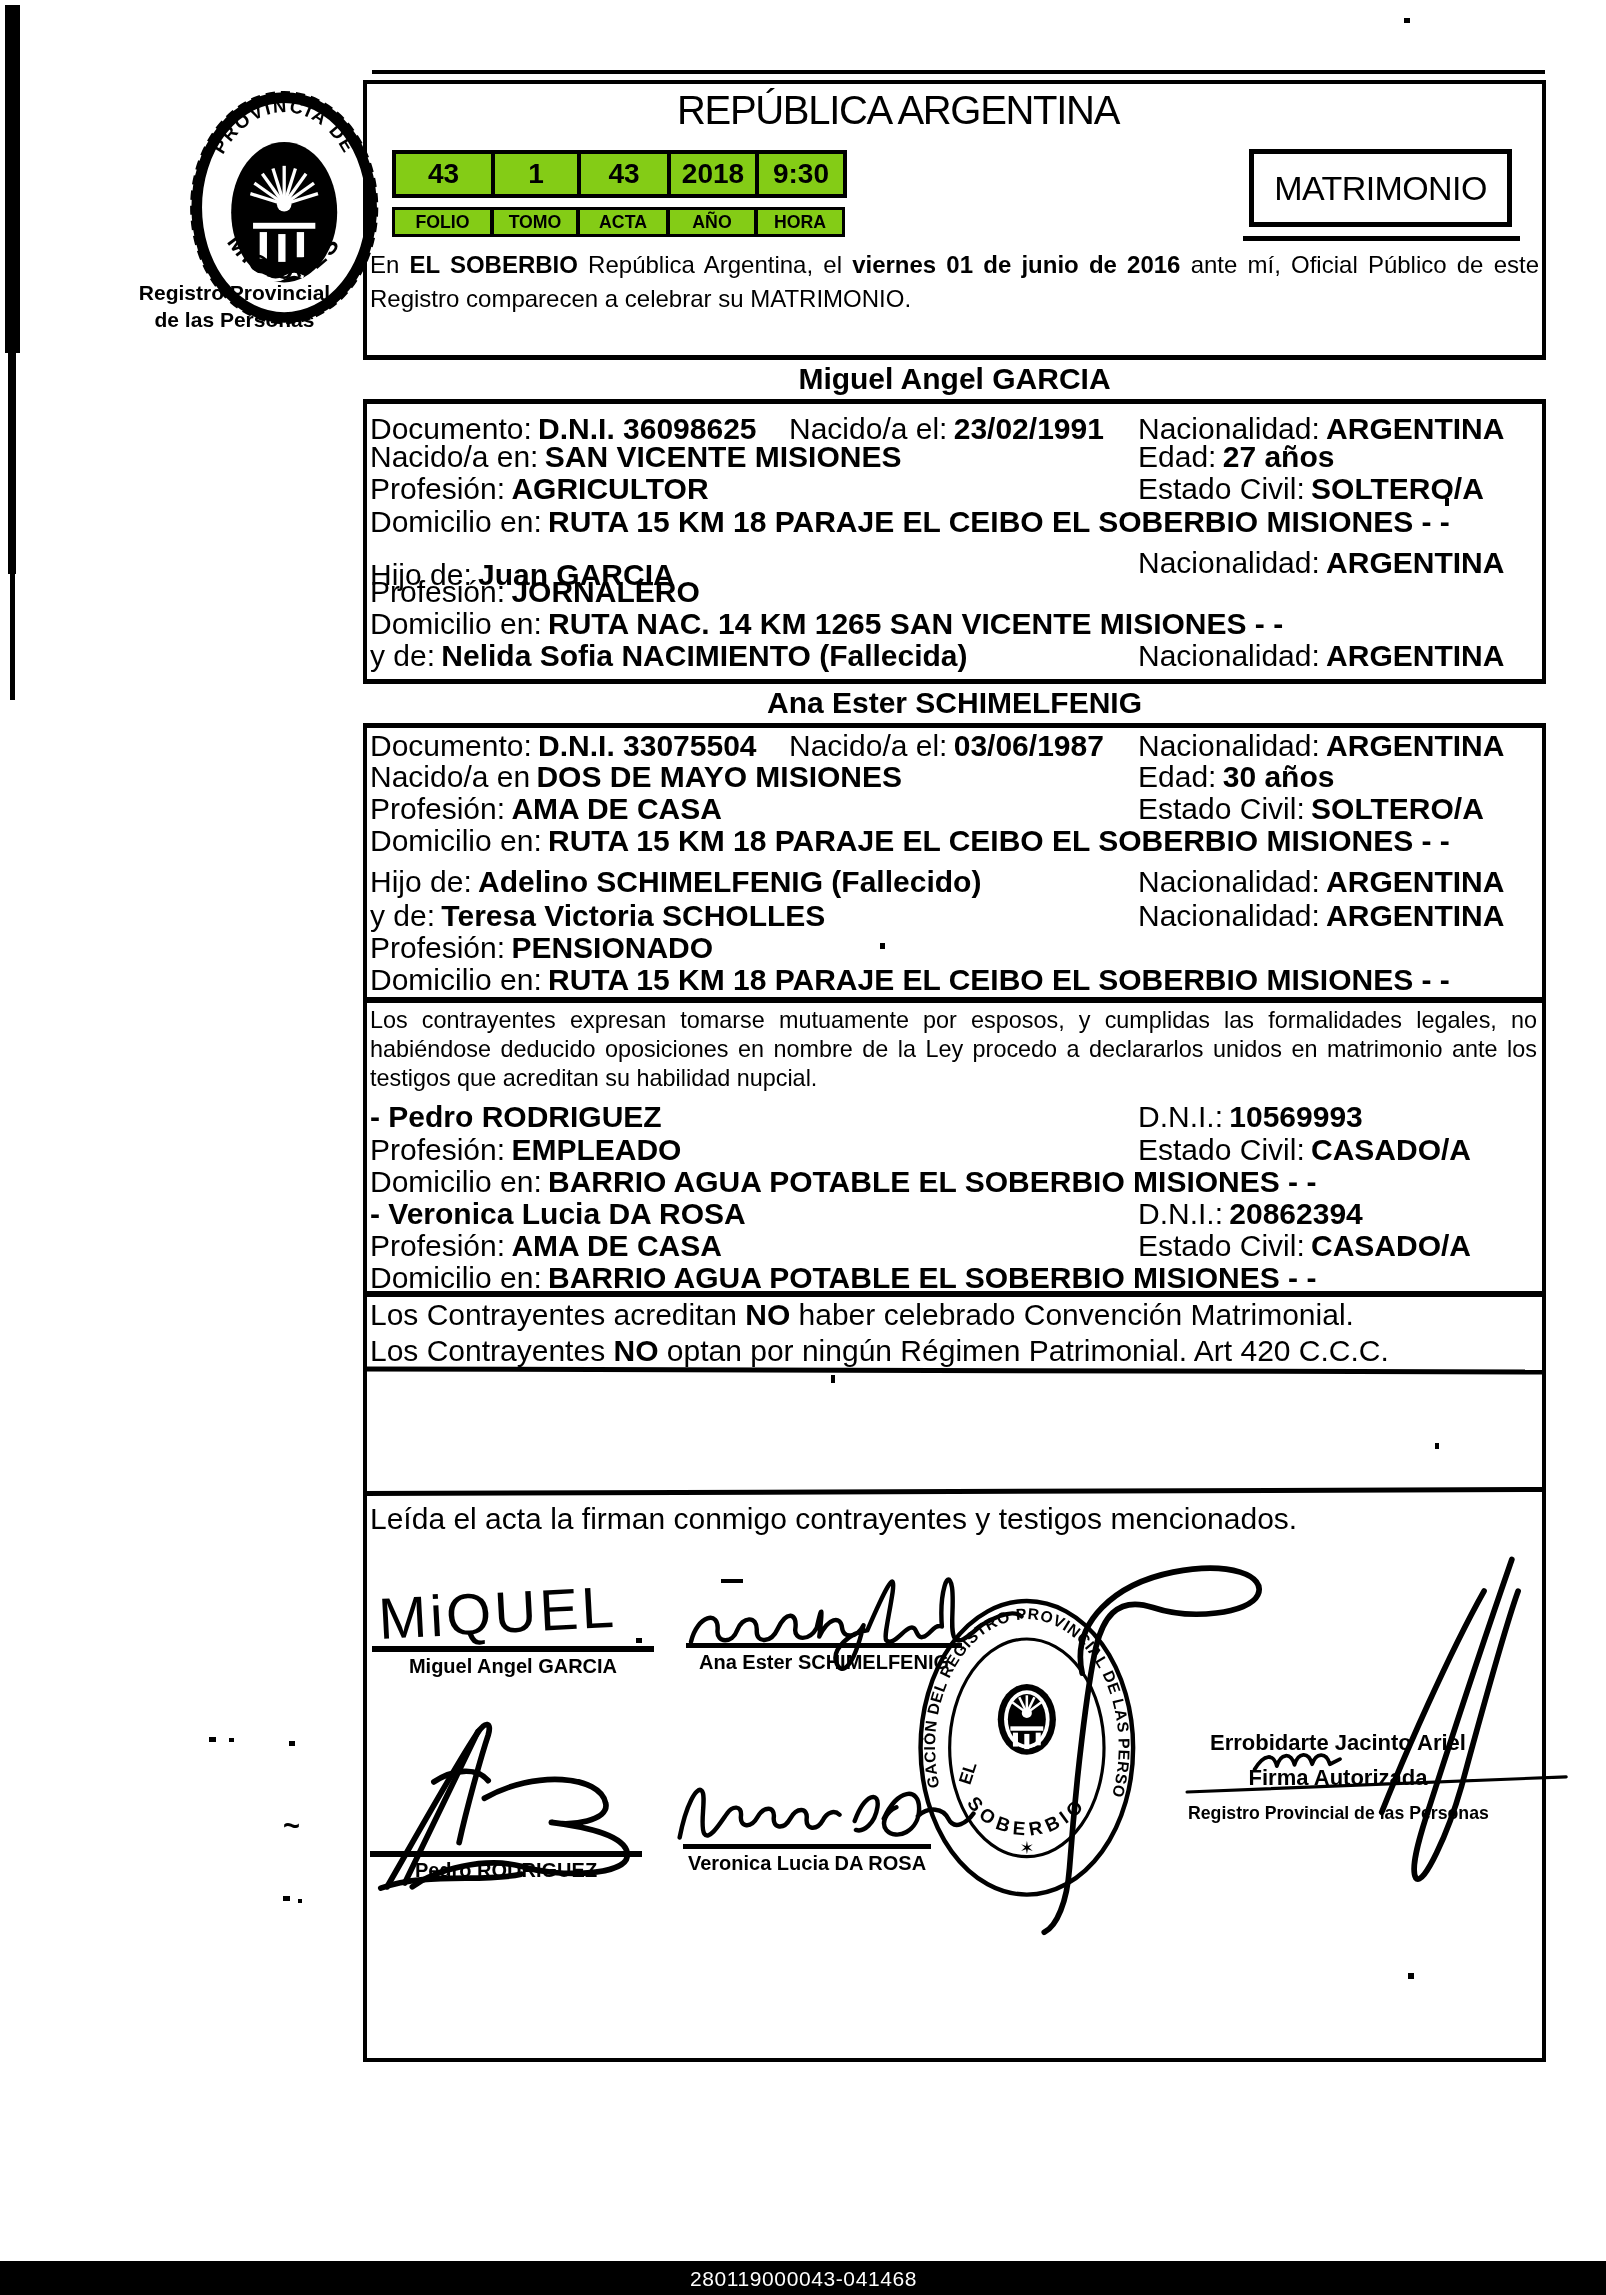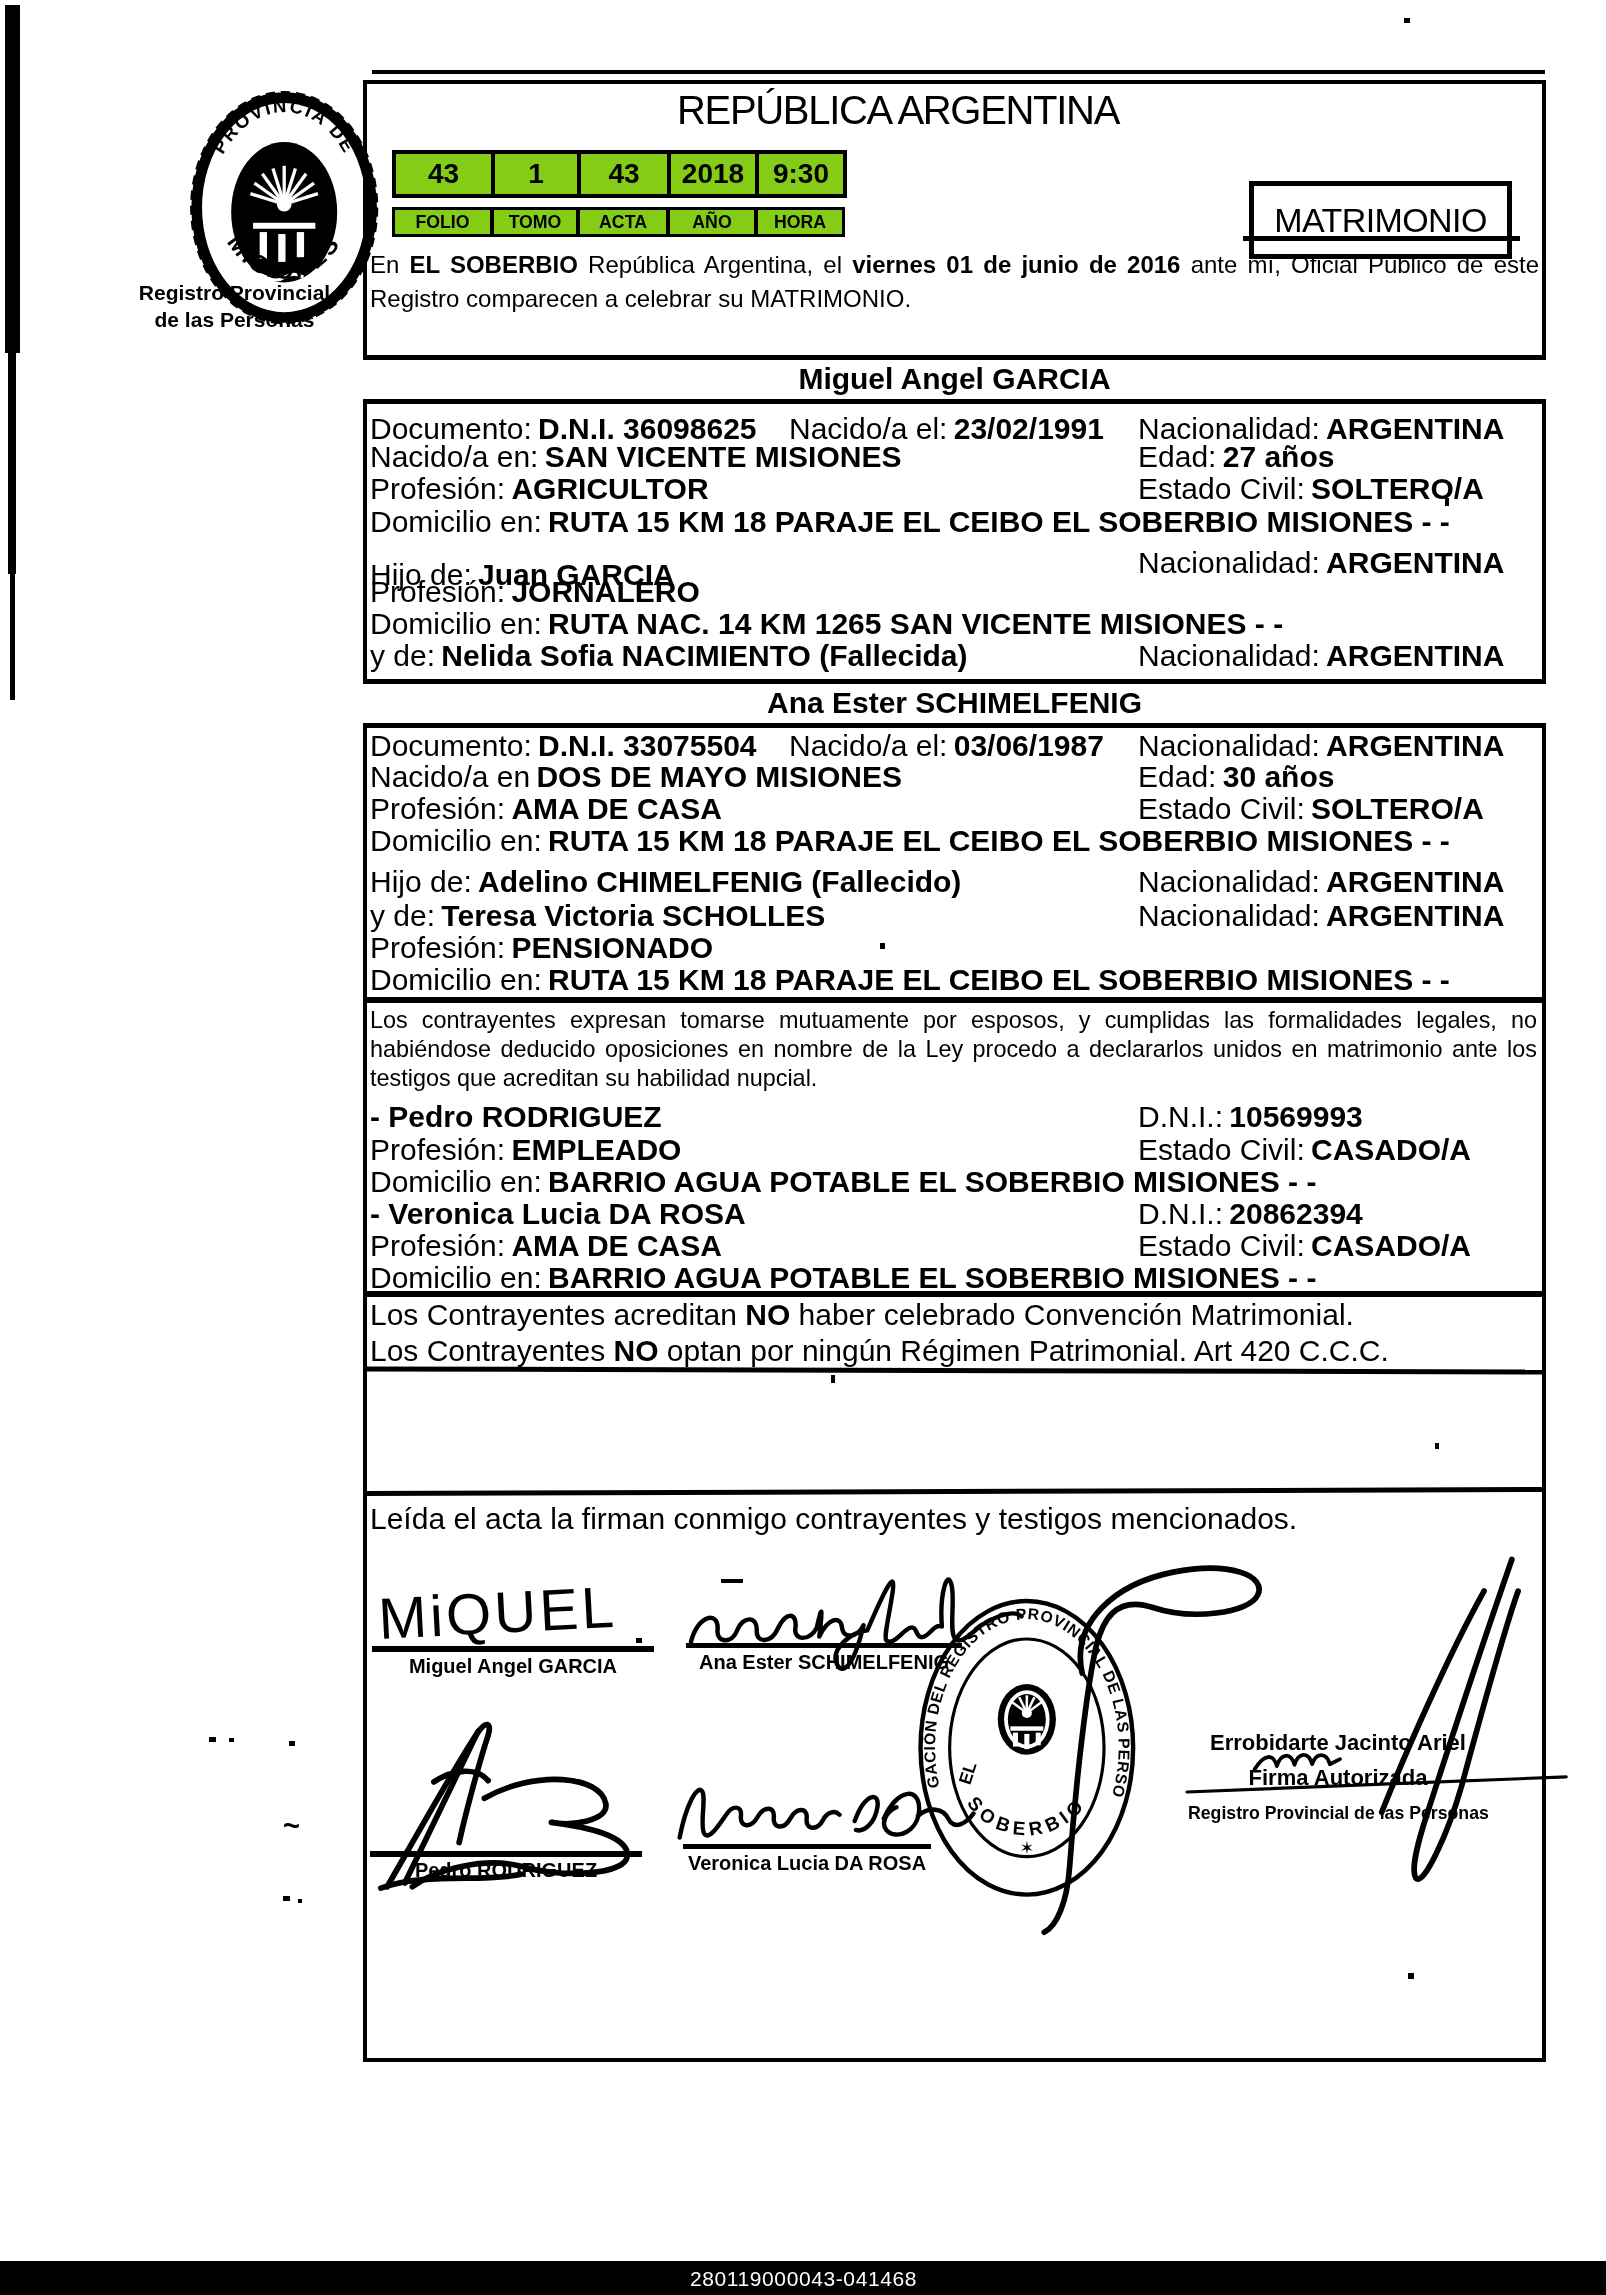--- a/index.html
+++ b/index.html
@@ -19,21 +19,21 @@
   .doc-title{position:absolute;left:363px;width:1070px;top:88px;text-align:center;
              font-size:40px;font-weight:400;letter-spacing:-1.3px;}
   .grid{position:absolute;display:grid;border:4.4px solid #000;background:#84cc16;}
   .cell{border-left:4.4px solid #000;display:flex;align-items:center;justify-content:center;
         font-weight:700;}
   .cell:first-child{border-left:none;}
   .vcell{height:40px;font-size:28px;}
   .lcell{height:24px;font-size:17.7px;}
   .mat-box{position:absolute;left:1249px;top:149px;width:263px;height:78px;border:5px solid #000;
            box-sizing:border-box;display:flex;align-items:center;justify-content:center;
-           font-size:34px;font-weight:400;letter-spacing:-0.6px;margin-top:32px;}
+           font-size:34px;font-weight:400;letter-spacing:-0.6px;}
   .intro{position:absolute;left:370px;top:248px;width:1169px;font-size:24px;line-height:34px;text-align:justify;}
   .para{position:absolute;left:370px;top:1006px;width:1167px;font-size:23.4px;line-height:29px;text-align:justify;}
   .sigline{position:absolute;background:#000;}
   .siglabel{position:absolute;text-align:center;font-weight:700;font-size:20px;white-space:nowrap;}
   .off{position:absolute;left:1188px;width:300px;text-align:center;font-weight:700;white-space:nowrap;}
   .sp{position:absolute;background:#000;}
   .barcode{position:absolute;left:0;top:2261px;width:1607px;height:35px;background:#000;
            color:#fff;text-align:center;font-size:21px;line-height:35px;letter-spacing:0.6px;}
   .caption{position:absolute;left:130px;width:209px;text-align:center;font-weight:700;font-size:21px;white-space:nowrap;}
   .leftbar{position:absolute;background:#000;}
@@ -126,21 +126,21 @@
 
   <div class="band" style="top:679px;">Ana Ester SCHIMELFENIG</div>
   <div class="abs row nw" style="left:370px;top:732px;"><span class="lbl">Documento:</span><span class="val">D.N.I. 33075504</span></div>
   <div class="abs row nw" style="left:789px;top:732px;"><span class="lbl">Nacido/a el:</span><span class="val">03/06/1987</span></div>
   <div class="abs row nw" style="left:1138px;top:732px;"><span class="lbl">Nacionalidad:</span><span class="val">ARGENTINA</span></div>
   <div class="abs row nw" style="left:370px;top:763px;"><span class="lbl">Nacido/a en</span><span class="val">DOS DE MAYO MISIONES</span></div>
   <div class="abs row nw" style="left:1138px;top:763px;"><span class="lbl">Edad:</span><span class="val">30 años</span></div>
   <div class="abs row nw" style="left:370px;top:795px;"><span class="lbl">Profesión:</span><span class="val">AMA DE CASA</span></div>
   <div class="abs row nw" style="left:1138px;top:795px;"><span class="lbl">Estado Civil:</span><span class="val">SOLTERO/A</span></div>
   <div class="abs row nw" style="left:370px;top:827px;"><span class="lbl">Domicilio en:</span><span class="val">RUTA 15 KM 18 PARAJE EL CEIBO EL SOBERBIO MISIONES - -</span></div>
-  <div class="abs row nw" style="left:370px;top:868px;"><span class="lbl">Hijo de:</span><span class="val">Adelino CHIMELFENIG (Fallecido)</span></div>
+  <div class="abs row nw" style="left:370px;top:868px;"><span class="lbl">Hijo de:</span><span class="val">Adelino SCHIMELFENIG (Fallecido)</span></div>
   <div class="abs row nw" style="left:1138px;top:868px;"><span class="lbl">Nacionalidad:</span><span class="val">ARGENTINA</span></div>
   <div class="abs row nw" style="left:370px;top:902px;"><span class="lbl">y de:</span><span class="val">Teresa Victoria SCHOLLES</span></div>
   <div class="abs row nw" style="left:1138px;top:902px;"><span class="lbl">Nacionalidad:</span><span class="val">ARGENTINA</span></div>
   <div class="abs row nw" style="left:370px;top:934px;"><span class="lbl">Profesión:</span><span class="val">PENSIONADO</span></div>
   <div class="abs row nw" style="left:370px;top:966px;"><span class="lbl">Domicilio en:</span><span class="val">RUTA 15 KM 18 PARAJE EL CEIBO EL SOBERBIO MISIONES - -</span></div>
 
   <div class="divider" style="top:997px;height:5.7px;"></div>
   <div class="para">Los contrayentes expresan tomarse mutuamente por esposos, y cumplidas las formalidades legales, no habiéndose deducido oposiciones en nombre de la Ley procedo a declararlos unidos en matrimonio ante los testigos que acreditan su habilidad nupcial.</div>
 
   <div class="abs row nw val" style="left:370px;top:1103px;">- Pedro RODRIGUEZ</div>

